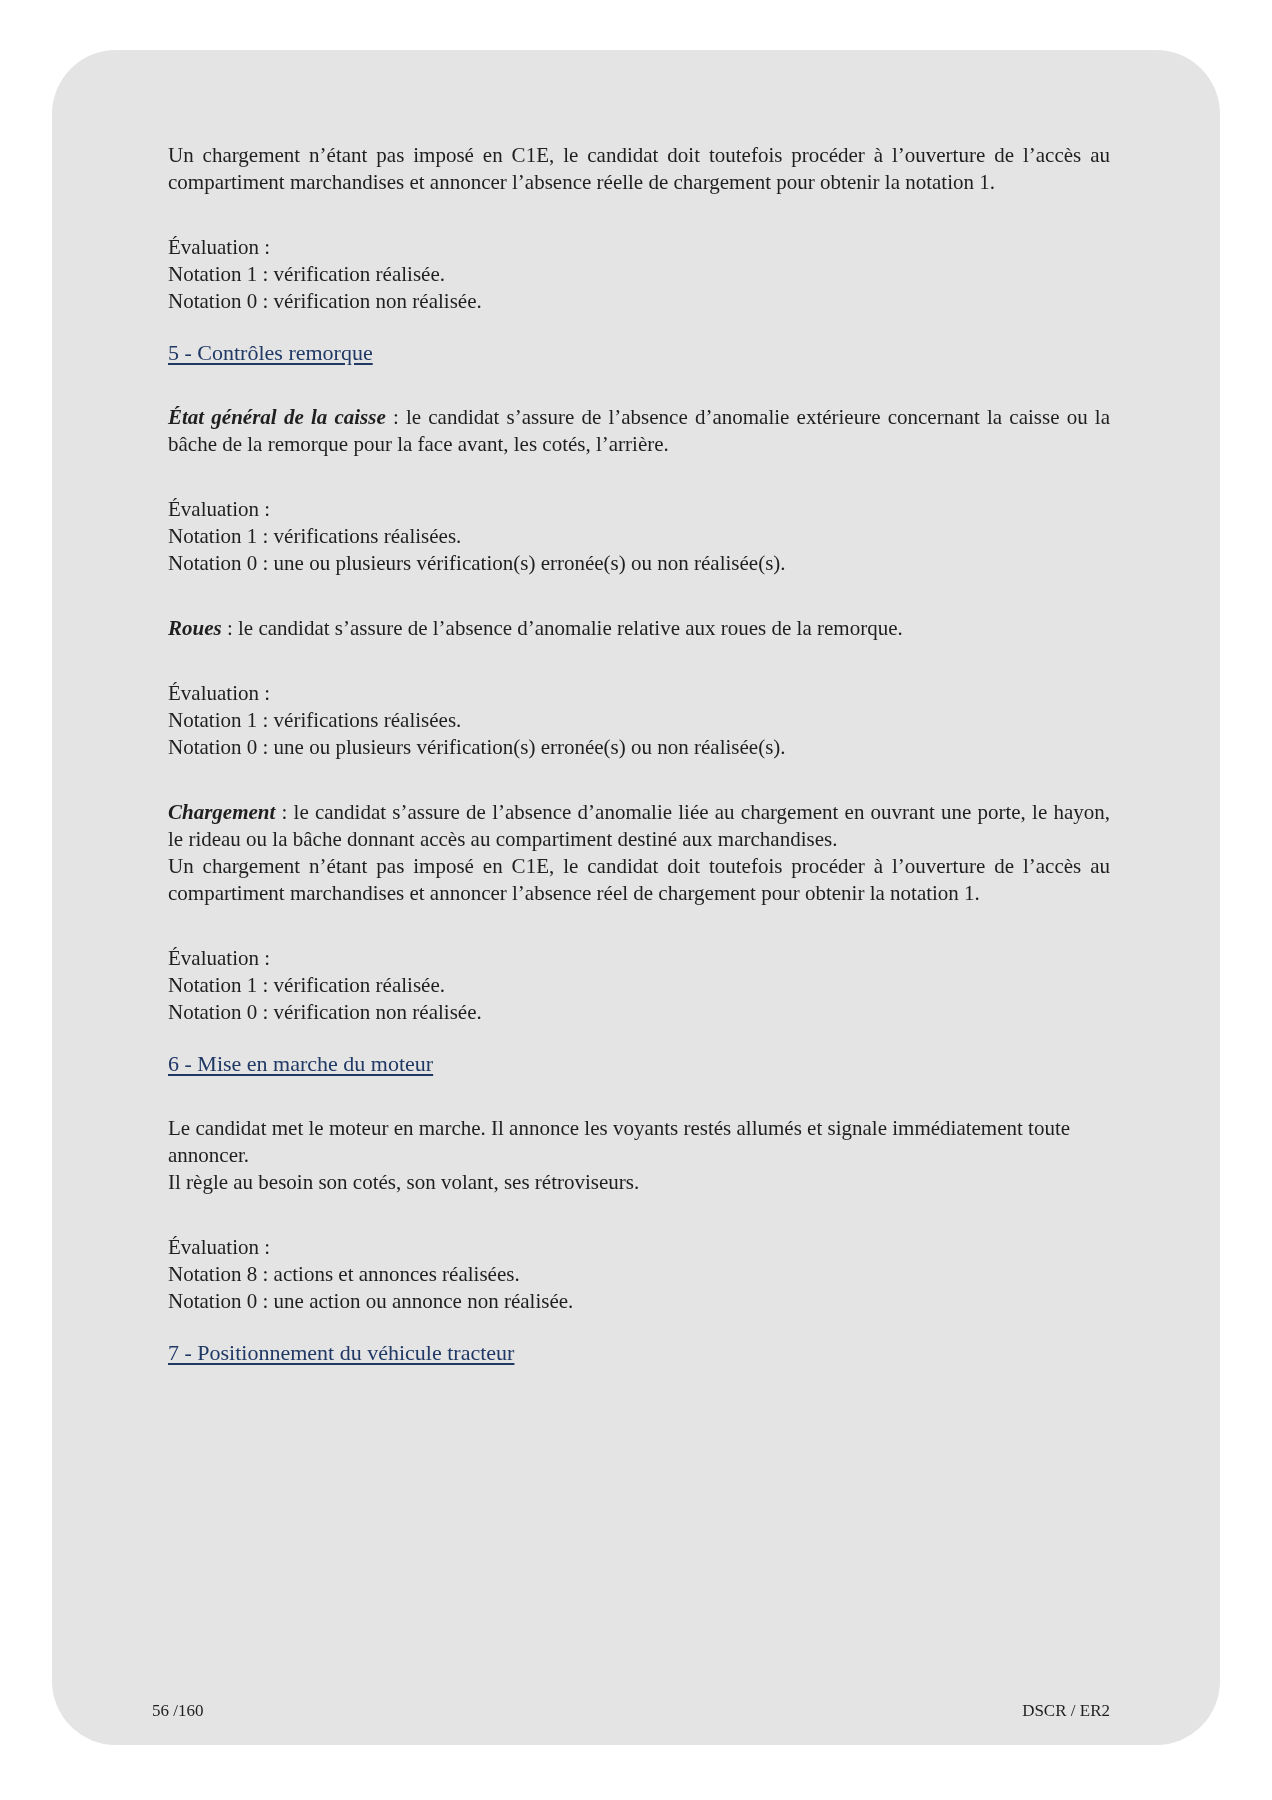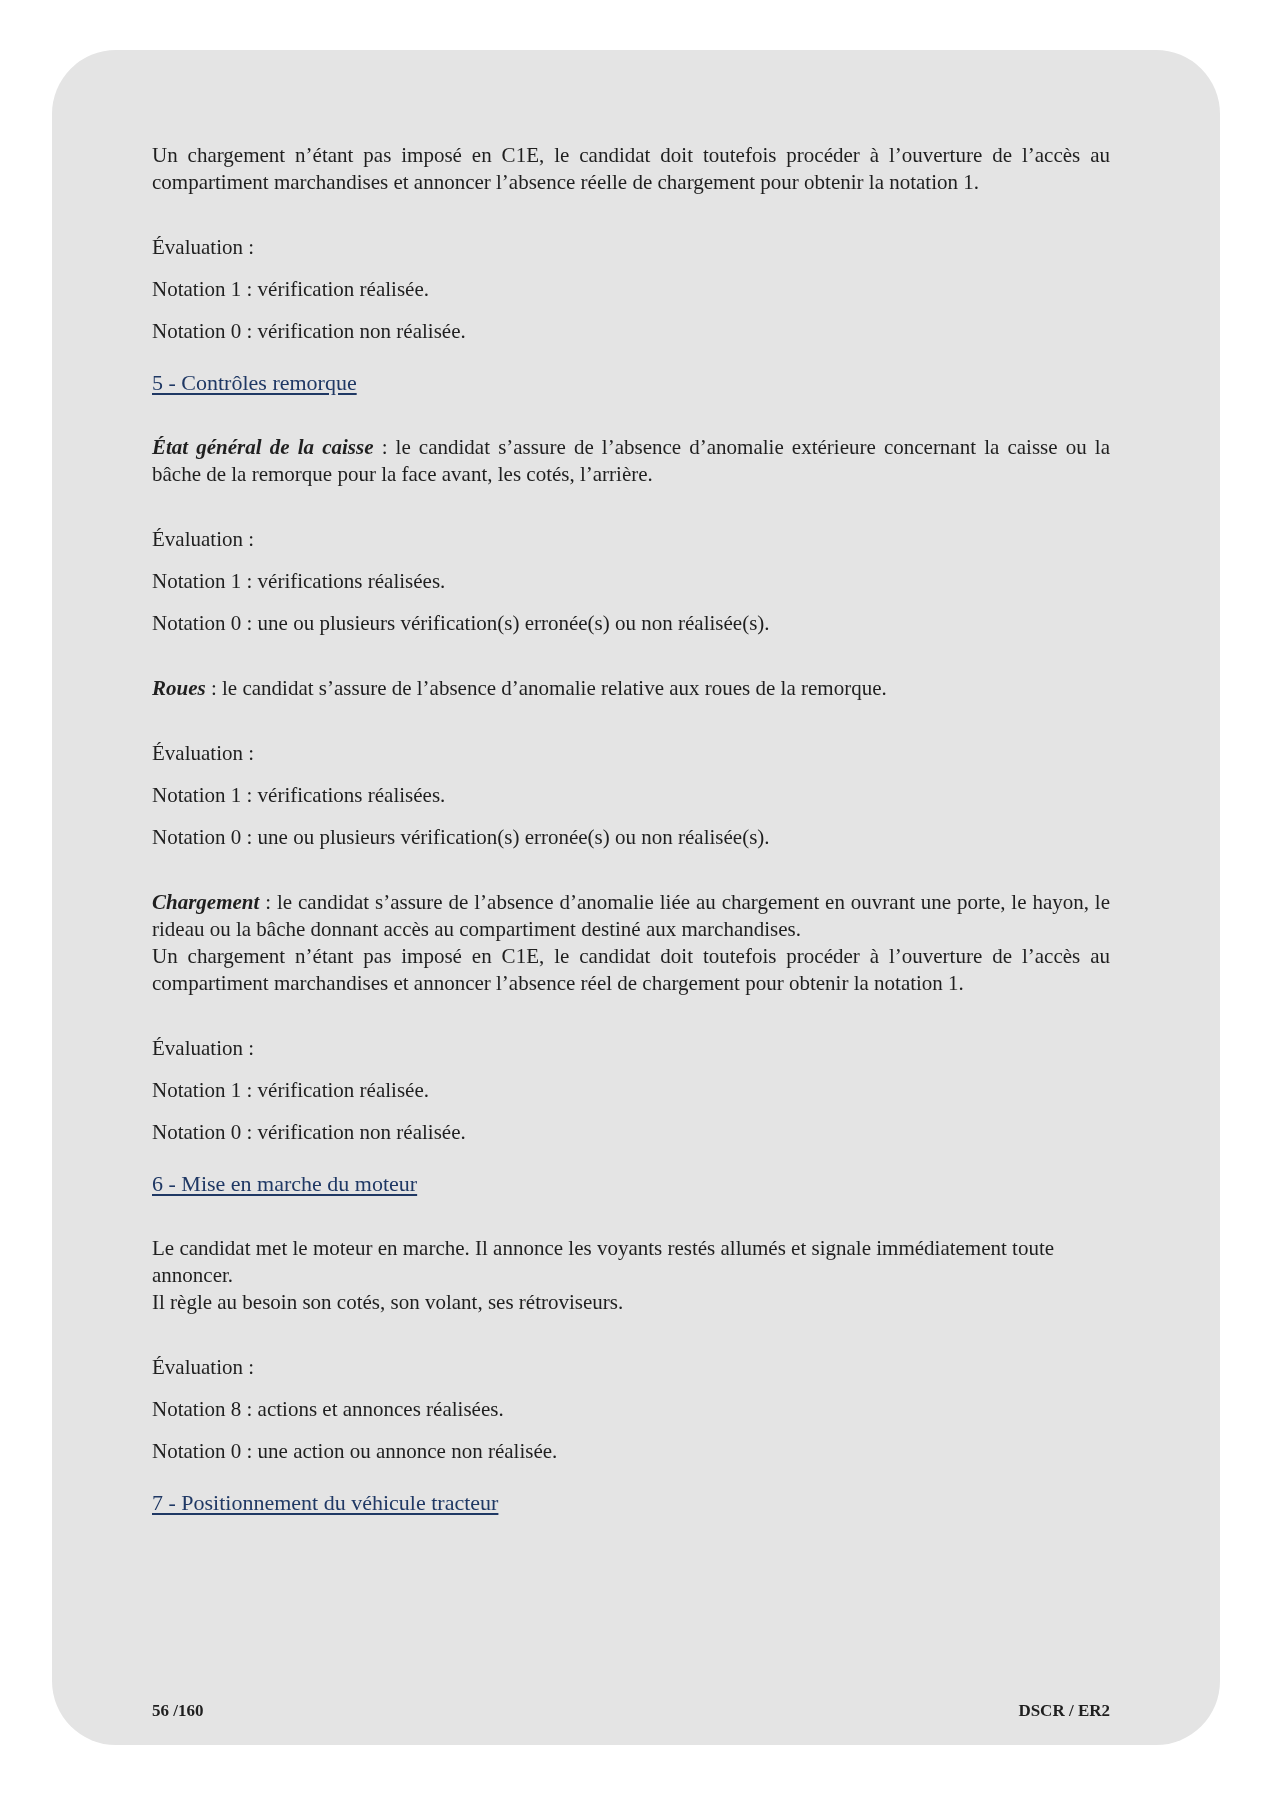--- a/index.html
+++ b/index.html
@@ -18,21 +18,21 @@
     position: absolute;
     left: 52px;
     top: 50px;
     width: 1168px;
     height: 1695px;
     background: #e4e4e4;
     border-radius: 64px;
   }
   .content {
     position: absolute;
-    left: 100px;
+    left: 116px;
     right: 110px;
     top: 92px;
     color: #1f1f1f;
     font-size: 21px;
     line-height: 27px;
   }
   .content > * + * {
     margin-top: 38px;
   }
   .para {
@@ -53,34 +53,32 @@
     font-weight: 400;
     font-size: 22px;
     line-height: 27px;
     text-decoration: underline;
     text-decoration-thickness: 2px;
     text-underline-offset: 3px;
     margin-top: 24px;
   }
   .eval-line {
     display: block;
-    margin-top: 15px;
   }
   .footer {
     position: absolute;
     left: 100px;
     right: 110px;
     bottom: 24px;
     display: flex;
     justify-content: space-between;
     align-items: baseline;
     font-size: 17px;
     line-height: 20px;
     color: #1f1f1f;
-    font-weight: bold;
   }
 </style>
 </head>
 <body>
 
 <div class="sheet">
 
   <div class="content">
 
     <div class="para">Un chargement n’étant pas imposé en C1E, le candidat doit toutefois procéder à l’ouverture de l’accès au compartiment marchandises et annoncer l’absence réelle de chargement pour obtenir la notation 1.</div>

